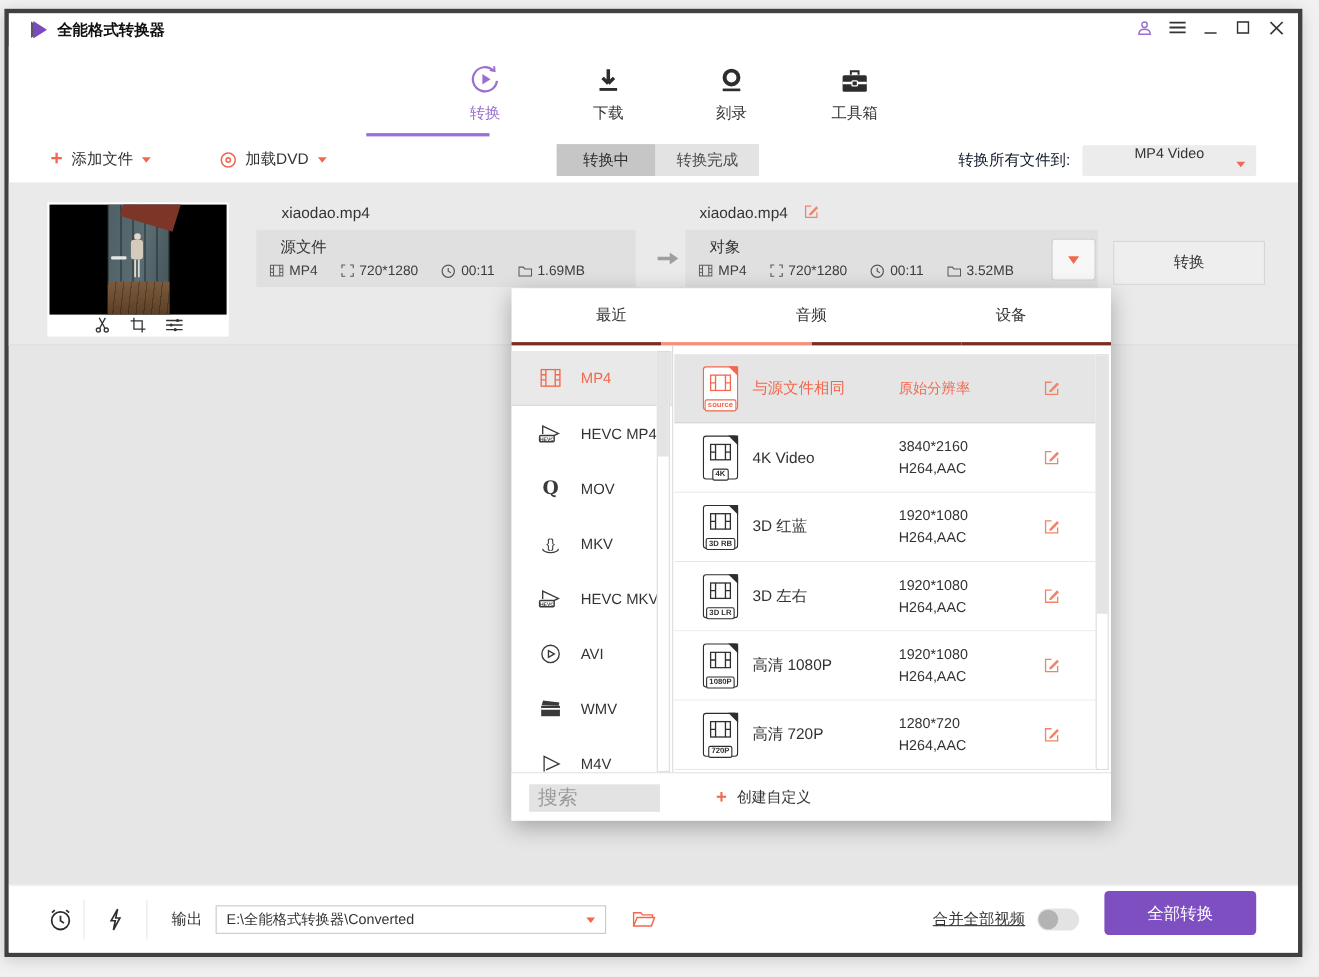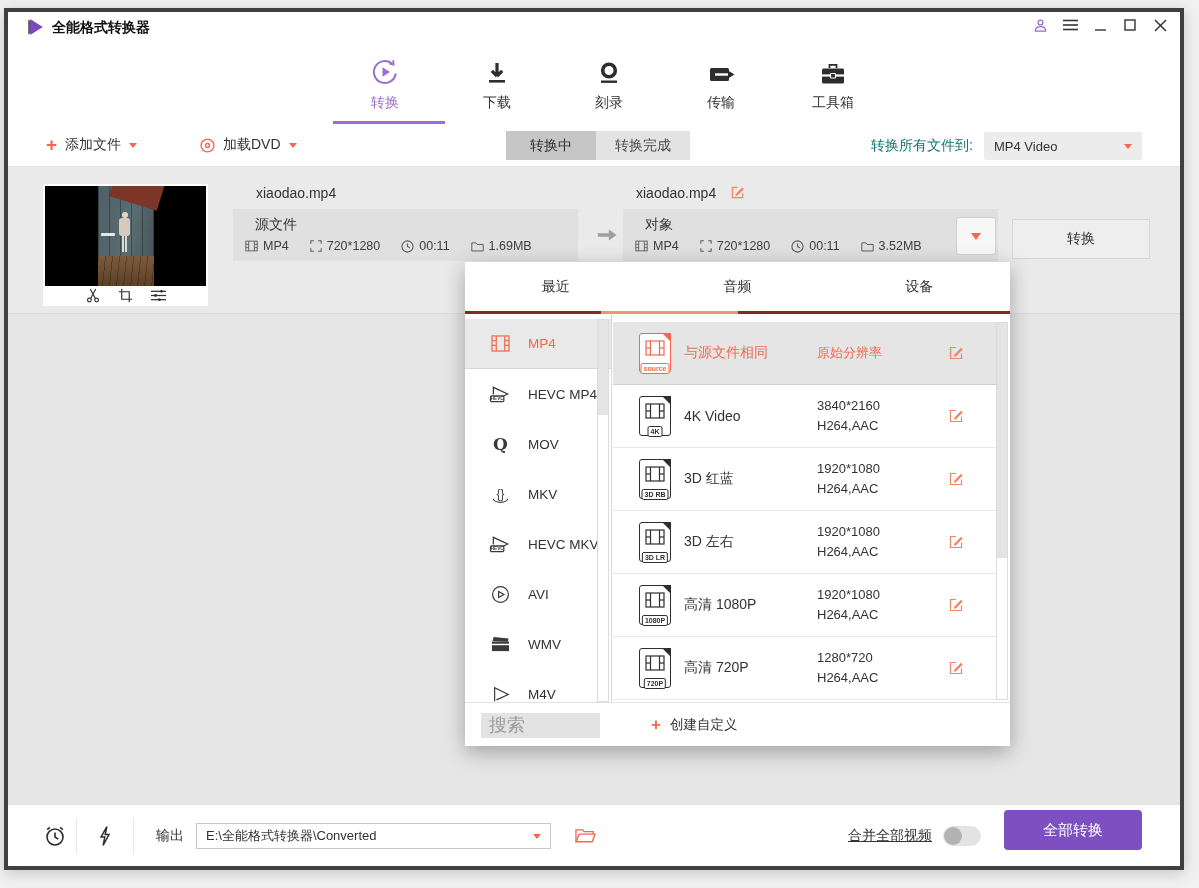--- a/index.html
+++ b/index.html
@@ -34,22 +34,22 @@
   .nav-underline { position:absolute; top:109px; left:325px; width:112px; height:3px; background:#9b70d6; z-index:3; }
 
   
   .toolbar { position:absolute; top:112px; left:0; right:0; height:43px; background:#fff; border-bottom:1px solid #e0e0e0; }
   .tb-group { position:absolute; top:0; height:42px; display:flex; align-items:center; gap:8px; font-size:14px; color:#333; }
   .plus { color:#f2684f; font-size:19px; font-weight:bold; line-height:1; margin-top:-2px; }
   .caret { width:0; height:0; border-left:4px solid transparent; border-right:4px solid transparent; border-top:5px solid #f2684f; display:inline-block; }
   .tb-tab { position:absolute; top:7px; height:29px; line-height:29px; text-align:center; font-size:14px; }
   .tb-tab.on { background:#c6c6c6; color:#2e2e2e; }
   .tb-tab.off { background:#e3e3e3; color:#4a4a4a; }
-  .convert-all-label { position:absolute; top:13px; right:207px; font-size:14px; color:#0f766e; }
-  .convert-all-dd { position:absolute; top:8px; right:38px; width:158px; height:28px; background:#ececec; border-radius:2px; display:flex; align-items:center; padding:0 10px; font-size:13px; color:#333; }
+  .convert-all-label { position:absolute; top:13px; right:207px; font-size:14px; color:#0f172a; }
+  .convert-all-dd { position:absolute; top:8px; right:38px; width:158px; height:28px; background:#ececec; border-radius:2px; display:flex; align-items:center; padding:0 10px; font-size:13px; color:#333;flex-direction:column; }
   .convert-all-dd .caret { margin-left:auto; }
 
   
   .content { position:absolute; top:155px; left:0; right:0; bottom:62px; background:#e6e6e6; }
   .file-strip { position:absolute; top:0; left:0; right:0; height:147px; background:#eaeaea; border-bottom:1px solid #dcdcdc; }
 
   
   .thumb-card { position:absolute; left:35px; top:17px; width:165px; height:122px; background:#fff; padding:2px 2px 0 2px; }
   .thumb-video { position:relative; height:100px; background:#000; overflow:hidden; }
   .tv-img { position:absolute; left:50%; top:0; transform:translateX(-50%); width:56px; height:100%;
@@ -203,31 +203,20 @@
       <span>下载</span>
     </div>
     <div class="nav-item">
       <span class="nicon">
         <svg width="24" height="26" viewBox="0 0 24 26">
             <circle cx="12" cy="9.5" r="6.3" fill="none" stroke="currentColor" stroke-width="3.6"></circle>
             <rect x="4" y="19.5" width="16" height="2.4" fill="currentColor"></rect>
           </svg>
       </span>
       <span>刻录</span>
-    </div>
-    <div class="nav-item">
-      <span class="nicon">
-        <svg width="27" height="24" viewBox="0 0 27 24">
-            <rect x="2" y="5" width="19" height="13" rx="1.5" fill="currentColor"></rect>
-            <path d="M7 11.5 H24" stroke="#fff" stroke-width="2.4"></path>
-            <path d="M20 7.5 L26.5 11.5 L20 15.5 Z" fill="currentColor"></path>
-            <path d="M21 9 L25 11.5 L21 14 Z" fill="currentColor"></path>
-          </svg>
-      </span>
-      <span>传输</span>
     </div>
     <div class="nav-item">
       <span class="nicon">
         <svg width="26" height="25" viewBox="0 0 26 25">
             <path d="M9.5 6 V2.8 H16.5 V6" fill="none" stroke="currentColor" stroke-width="1.8"></path>
             <rect x="2" y="6.5" width="22" height="15" rx="1.5" fill="currentColor"></rect>
             <path d="M2 13.5 H24" stroke="#fff" stroke-width="2.2"></path>
             <rect x="10.5" y="11.5" width="5" height="4.5" rx="0.8" fill="currentColor" stroke="#fff" stroke-width="1.2"></rect>
           </svg>
       </span>

